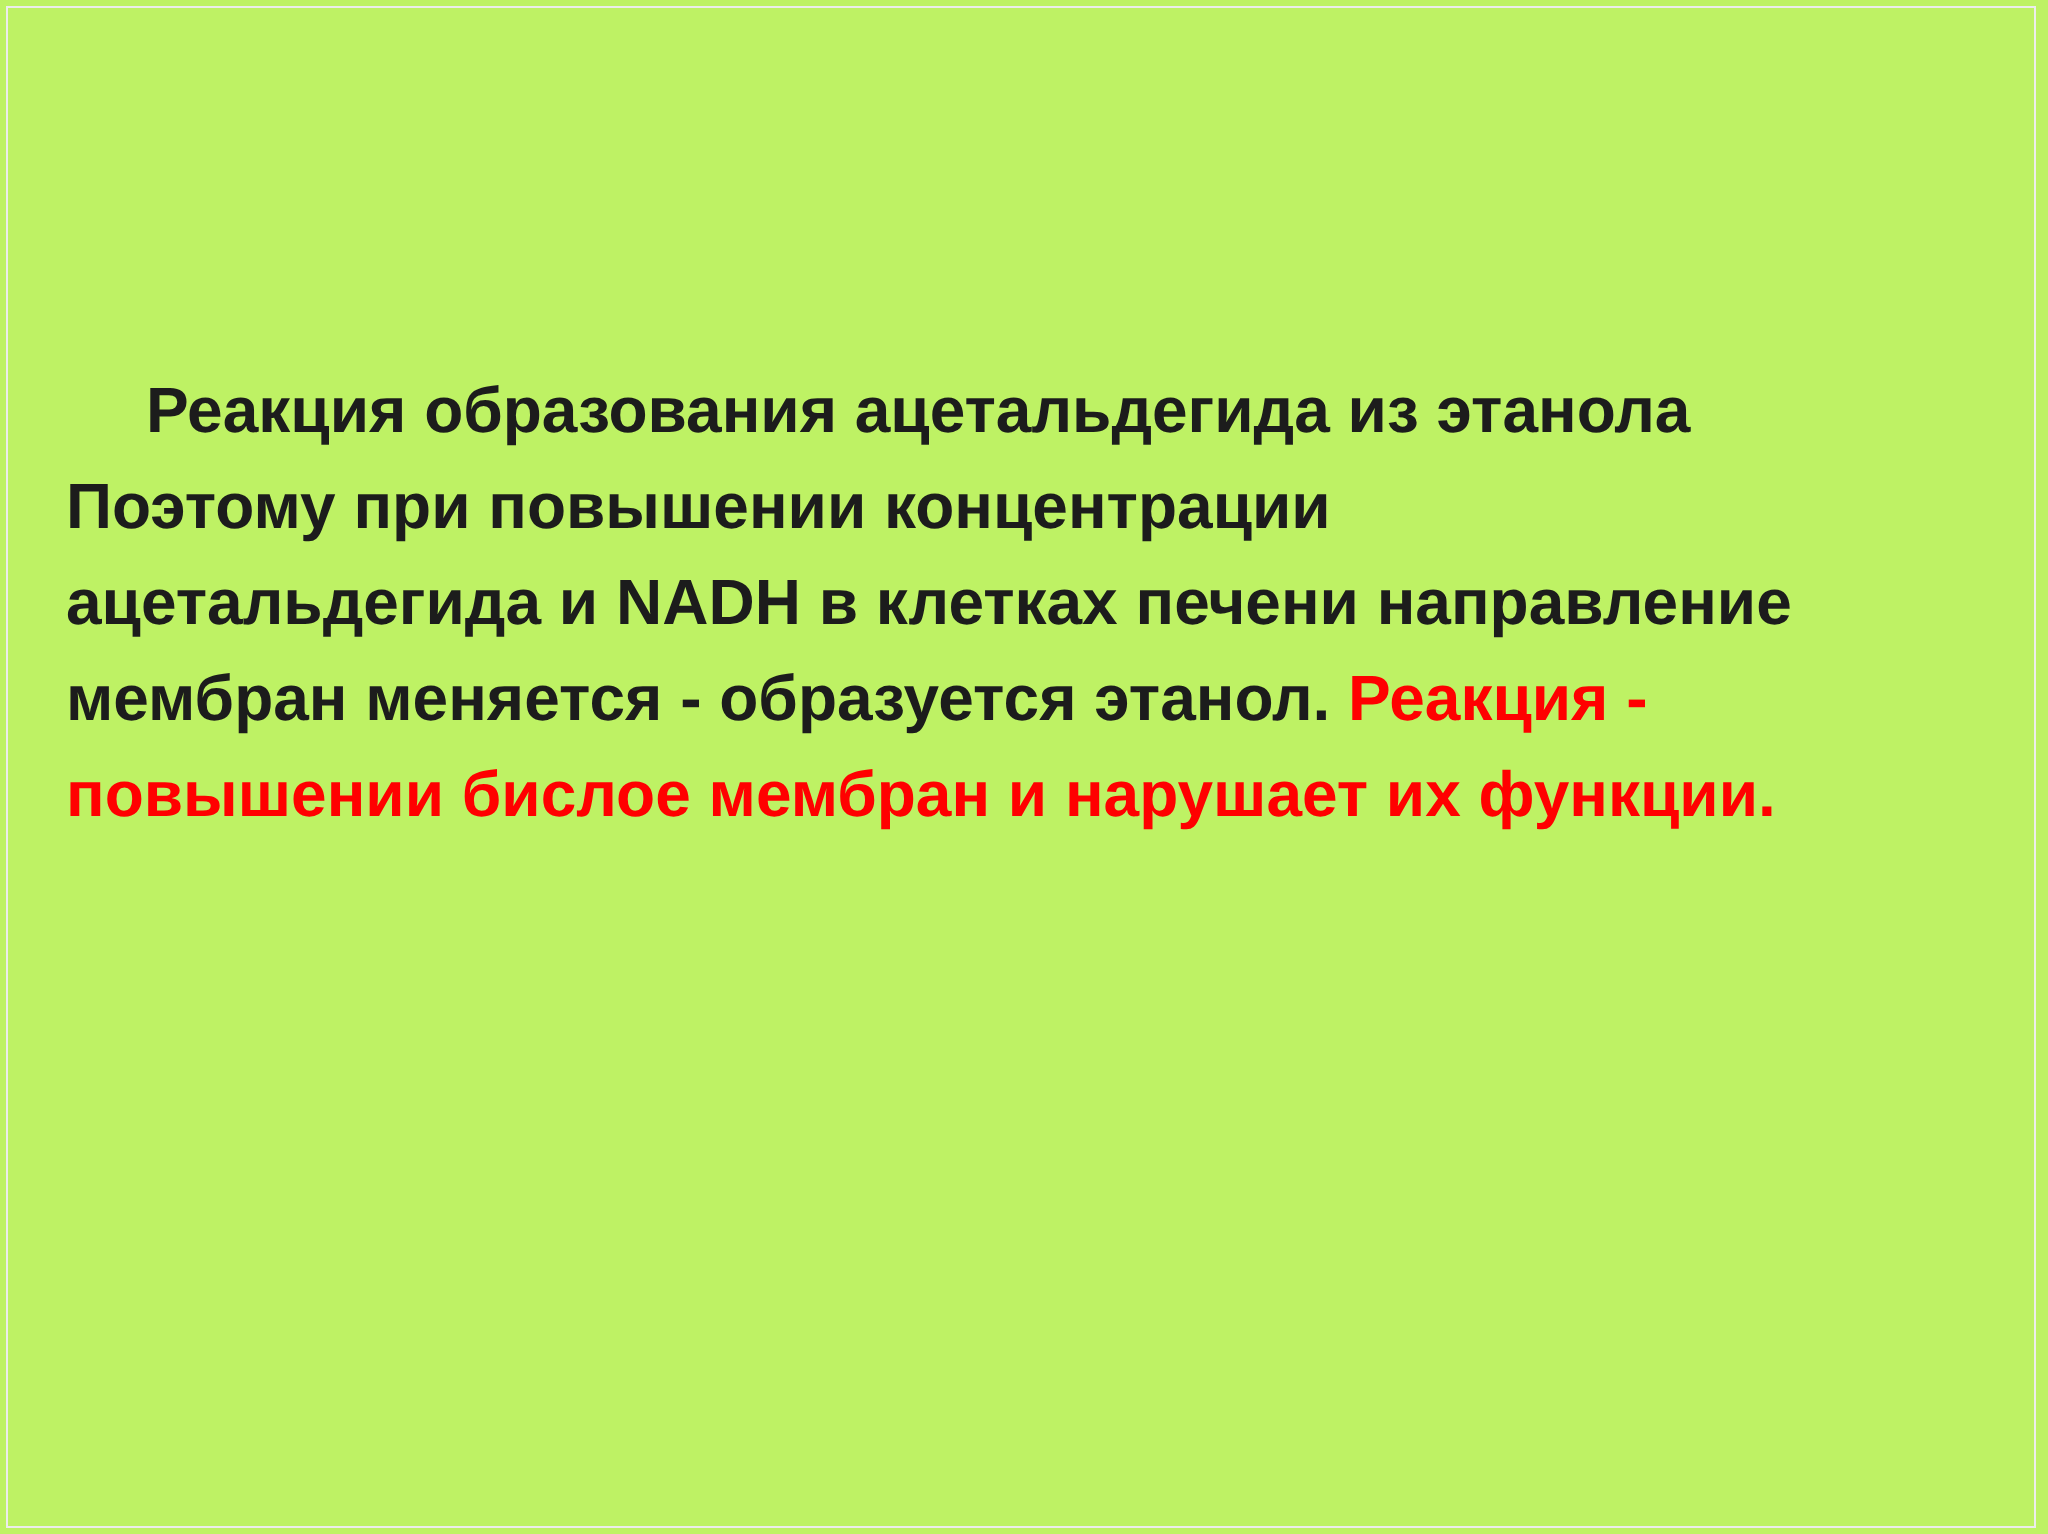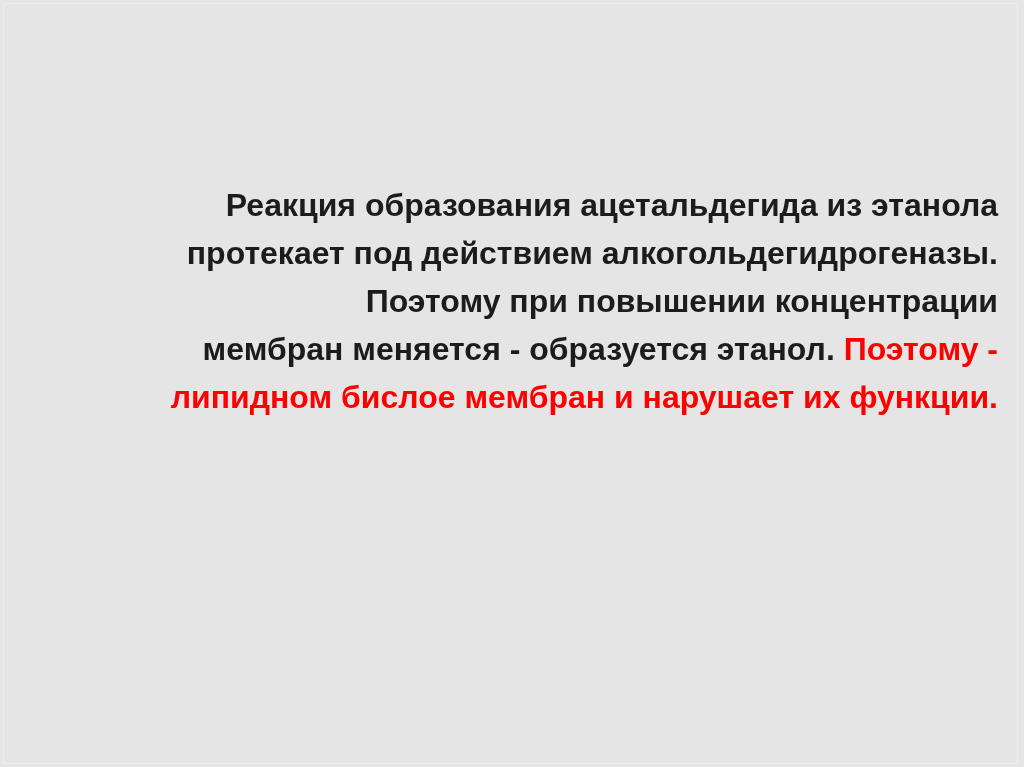--- a/index.html
+++ b/index.html
@@ -7,23 +7,22 @@
     padding: 0;
     background: #ffffff;
     width: 1024px;
     height: 767px;
     overflow: hidden;
   }
   .slide {
     position: relative;
     width: 1024px;
     height: 767px;
-    background: #e5e5e5;
+    background: #bef264;
     font-family: "Liberation Sans", sans-serif;
-    text-align: right;
   }
   .slide-border {
     position: absolute;
     left: 3px;
     top: 3px;
     right: 6px;
     bottom: 3px;
     border: 1px solid #ececec;
     pointer-events: none;
   }
@@ -52,25 +51,25 @@
 <body>
 
 <div class="slide">
   <div class="slide-border"></div>
 
   <div class="body-text">
     <div class="text-line first">
       <span>Реакция образования ацетальдегида из этанола</span><span class="run-red"></span>
     </div>
     <div class="text-line">
-      <span>протекает под действием алкогольдегидрогеназы.</span><span class="run-red"></span>
-    </div>
-    <div class="text-line">
       <span>Поэтому при повышении концентрации</span><span class="run-red"></span>
     </div>
     <div class="text-line">
-      <span>мембран меняется - образуется этанол. </span><span class="run-red">Поэтому -</span>
+      <span>ацетальдегида и NADH в клетках печени направление</span><span class="run-red"></span>
     </div>
     <div class="text-line">
-      <span></span><span class="run-red">липидном бислое мембран и нарушает их функции.</span>
+      <span>мембран меняется - образуется этанол. </span><span class="run-red">Реакция -</span>
+    </div>
+    <div class="text-line">
+      <span></span><span class="run-red">повышении бислое мембран и нарушает их функции.</span>
     </div>
   </div>
 </div>
 
 </body></html>

